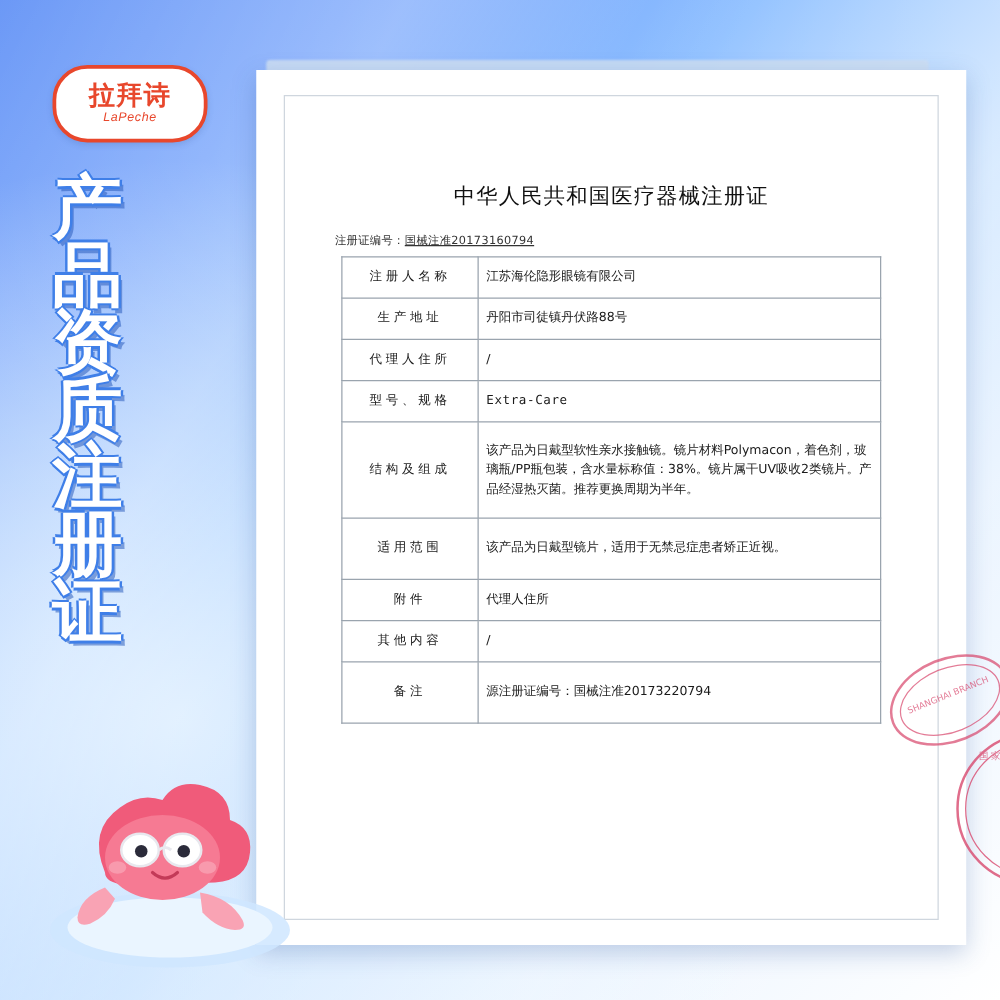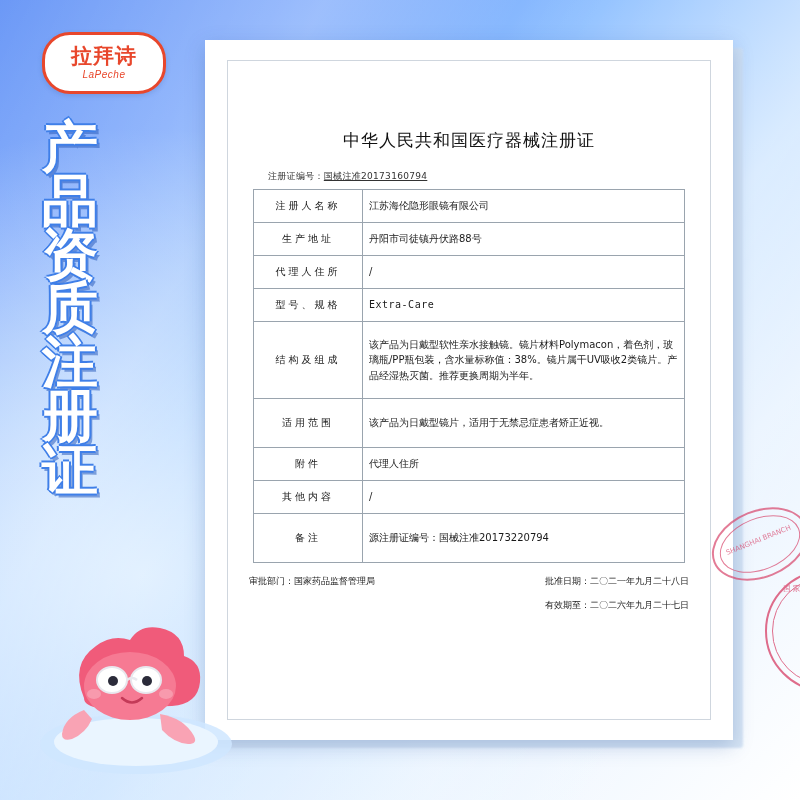--- a/index.html
+++ b/index.html
@@ -36,21 +36,21 @@
       rgba(255,255,255,0) 42%,
       rgba(255,255,255,0.25) 62%,
       rgba(255,255,255,0) 76%);
     pointer-events: none;
   }
 
   
   #brand-col {
     position: absolute;
     left: 42px;
-    top: 32px;
+    top: 52px;
     width: 150px;
     z-index: 5;
   }
   #logo-badge {
     width: 118px;
     height: 56px;
     border: 3px solid #e8472c;
     border-radius: 28px;
     background: #ffffff;
     display: flex;
@@ -115,26 +115,27 @@
     height: 700px;
     background: #cfe0f3;
     border-radius: 3px;
     filter: blur(1px);
     opacity: 0.85;
     z-index: 2;
   }
   #paper {
     position: absolute;
     left: 205px;
-    top: 40px;
+    top: 56px;
     width: 528px;
     height: 700px;
     background: #ffffff;
     z-index: 3;
     box-shadow: 0 6px 18px rgba(40,80,150,0.25);
+    padding-left: 40px;
   }
   #paper-inner {
     position: absolute;
     left: 22px;
     top: 20px;
     right: 22px;
     bottom: 20px;
     border: 1px solid #cfd6de;
     padding: 0;
     box-sizing: border-box;
@@ -367,34 +368,20 @@
             <td class="label">其他内容</td>
             <td class="value">/</td>
           </tr>
           <tr class="row-remark">
             <td class="label">备注</td>
             <td class="value">源注册证编号：国械注准20173220794</td>
           </tr>
         </tbody>
       </table>
 
-      <div id="doc-footer">
-        <div class="frow">
-          <span class="fleft">审批部门：国家药品监督管理局</span>
-          <span class="fright">
-            <span>批准日期：</span><span>二〇二一年九月二十八日</span>
-          </span>
-        </div>
-        <div class="frow">
-          <span class="fleft">&nbsp;</span>
-          <span class="fright">
-            <span>有效期至：</span><span>二〇二六年九月二十七日</span>
-          </span>
-        </div>
-      </div>
 
     </div>
 
     <div id="seal-oval">
       <div class="inner"></div>
       <div class="txt">SHANGHAI BRANCH</div>
     </div>
 
     <div id="seal-round" class="seal">
       <div class="ring"></div>

